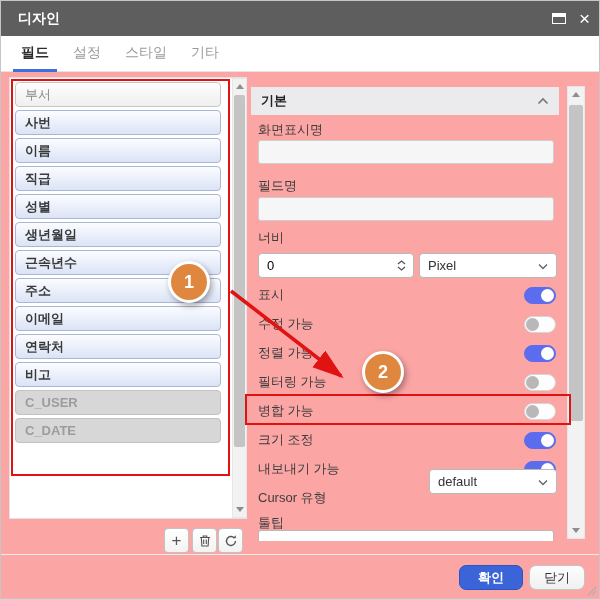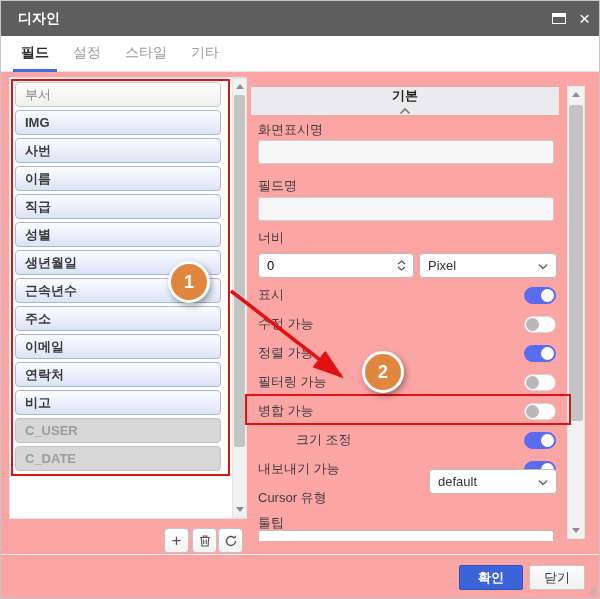--- a/index.html
+++ b/index.html
@@ -44,21 +44,21 @@
   .rs { left:566px; top:85px; width:18px; height:453px; }
 
   
   .tool-btn { position:absolute; width:25px; height:25px; border:1px solid #c3c3c3; border-radius:4px;
               background:linear-gradient(#fff,#f3f3f3); display:flex; align-items:center;
               justify-content:center; cursor:pointer; color:#555; font-size:17px; }
 
   
   .panel { position:absolute; left:250px; top:84px; width:308px; height:456px; overflow:hidden; }
   .sec-hdr { position:absolute; left:0; top:2px; width:308px; height:28px; background:#ebebee;
-             display:flex; align-items:center; justify-content:space-between; padding:0 10px; cursor:pointer;flex-direction:column; }
+             display:flex; align-items:center; justify-content:space-between; padding:0 10px; cursor:pointer; }
   .sec-hdr .t { font-size:13px; font-weight:bold; color:#222; }
   .plabel { position:absolute; left:7px; font-size:13px; color:#3d3d3d; }
   .pinput { position:absolute; left:7px; width:296px; height:24px; background:#f6f6f6;
             border:1px solid #cfcfcf; border-radius:3px; font-size:13px; padding:0 7px;
             font-family:"Liberation Sans", sans-serif; }
   .spin { position:absolute; left:7px; width:156px; height:25px; border:1px solid #b9b9b9;
           border-radius:4px; background:#fff; display:flex; align-items:center; }
   .spin input { border:0; outline:0; width:120px; font-size:13px; padding-left:8px; background:transparent;
                 font-family:"Liberation Sans", sans-serif; }
   .spin .chevs { margin-left:auto; margin-right:7px; display:flex; flex-direction:column; gap:1px; }
@@ -70,21 +70,21 @@
   .trow .lbl { font-size:13px; color:#3d3d3d; }
   .switch { position:relative; width:32px; height:17px; border-radius:9px; background:#fdfdfd;
             border:1px solid #d6d6d6; cursor:pointer; flex:none; }
   .switch::after { content:""; position:absolute; top:1px; left:1px; width:13px; height:13px;
                    border-radius:50%; background:#b8b8b8; }
   .switch.on { background:#5b6cee; border-color:#5b6cee; }
   .switch.on::after { left:16px; background:#fff; }
 
   
   .footer-line { position:absolute; left:0; right:0; top:553px; border-top:1px solid #ededed; }
-  .btn { position:absolute; top:564px; height:25px; border-radius:2px; font-size:13px;
+  .btn { position:absolute; top:564px; height:25px; border-radius:7px; font-size:13px;
          display:flex; align-items:center; justify-content:center; cursor:pointer;
          font-family:"Liberation Sans", sans-serif; }
   .btn.ok { left:458px; width:64px; background:#3b64d8; border:1px solid #2d54c4; color:#fff; font-weight:bold; }
   .btn.close { left:528px; width:56px; background:linear-gradient(#fdfdfd,#f0f0f0);
                border:1px solid #c5c5c5; color:#333; }
 
   
   .ann-rect { position:absolute; border:2px solid #e01212; pointer-events:none; z-index:40; }
   .rect1 { left:10px; top:78px; width:219px; height:397px; }
   .rect2 { left:244px; top:393px; width:326px; height:31px; }
@@ -114,21 +114,20 @@
   <div class="tabbar">
     <div class="tab active">필드</div>
     <div class="tab">설정</div>
     <div class="tab">스타일</div>
     <div class="tab">기타</div>
   </div>
 
   <div class="list-box">
     <div class="chips">
       <div class="chip plain">부서</div>
-      <div class="chip">IMG</div>
       <div class="chip">사번</div>
       <div class="chip">이름</div>
       <div class="chip">직급</div>
       <div class="chip">성별</div>
       <div class="chip">생년월일</div>
       <div class="chip">근속년수</div>
       <div class="chip">주소</div>
       <div class="chip">이메일</div>
       <div class="chip">연락처</div>
       <div class="chip">비고</div>
@@ -203,21 +202,21 @@
       <span class="switch"></span>
     </div>
     <div class="trow" style="top:259px;">
       <span class="lbl">정렬 가능</span>
       <span class="switch on"></span>
     </div>
     <div class="trow" style="top:317px;justify-content:space-between;">
       <span class="lbl">병합 가능</span>
       <span class="switch"></span>
     </div>
-    <div class="trow" style="top:346px;margin-left:38px;">
+    <div class="trow" style="top:346px;">
       <span class="lbl">크기 조정</span>
       <span class="switch on"></span>
     </div>
     <div class="trow" style="top:375px;">
       <span class="lbl">내보내기 가능</span>
       <span class="switch on"></span>
     </div>
 
     <div class="plabel" style="top:404px;">Cursor 유형</div>
     <div class="selectbox" style="top:384px; left:178px; width:128px;">

